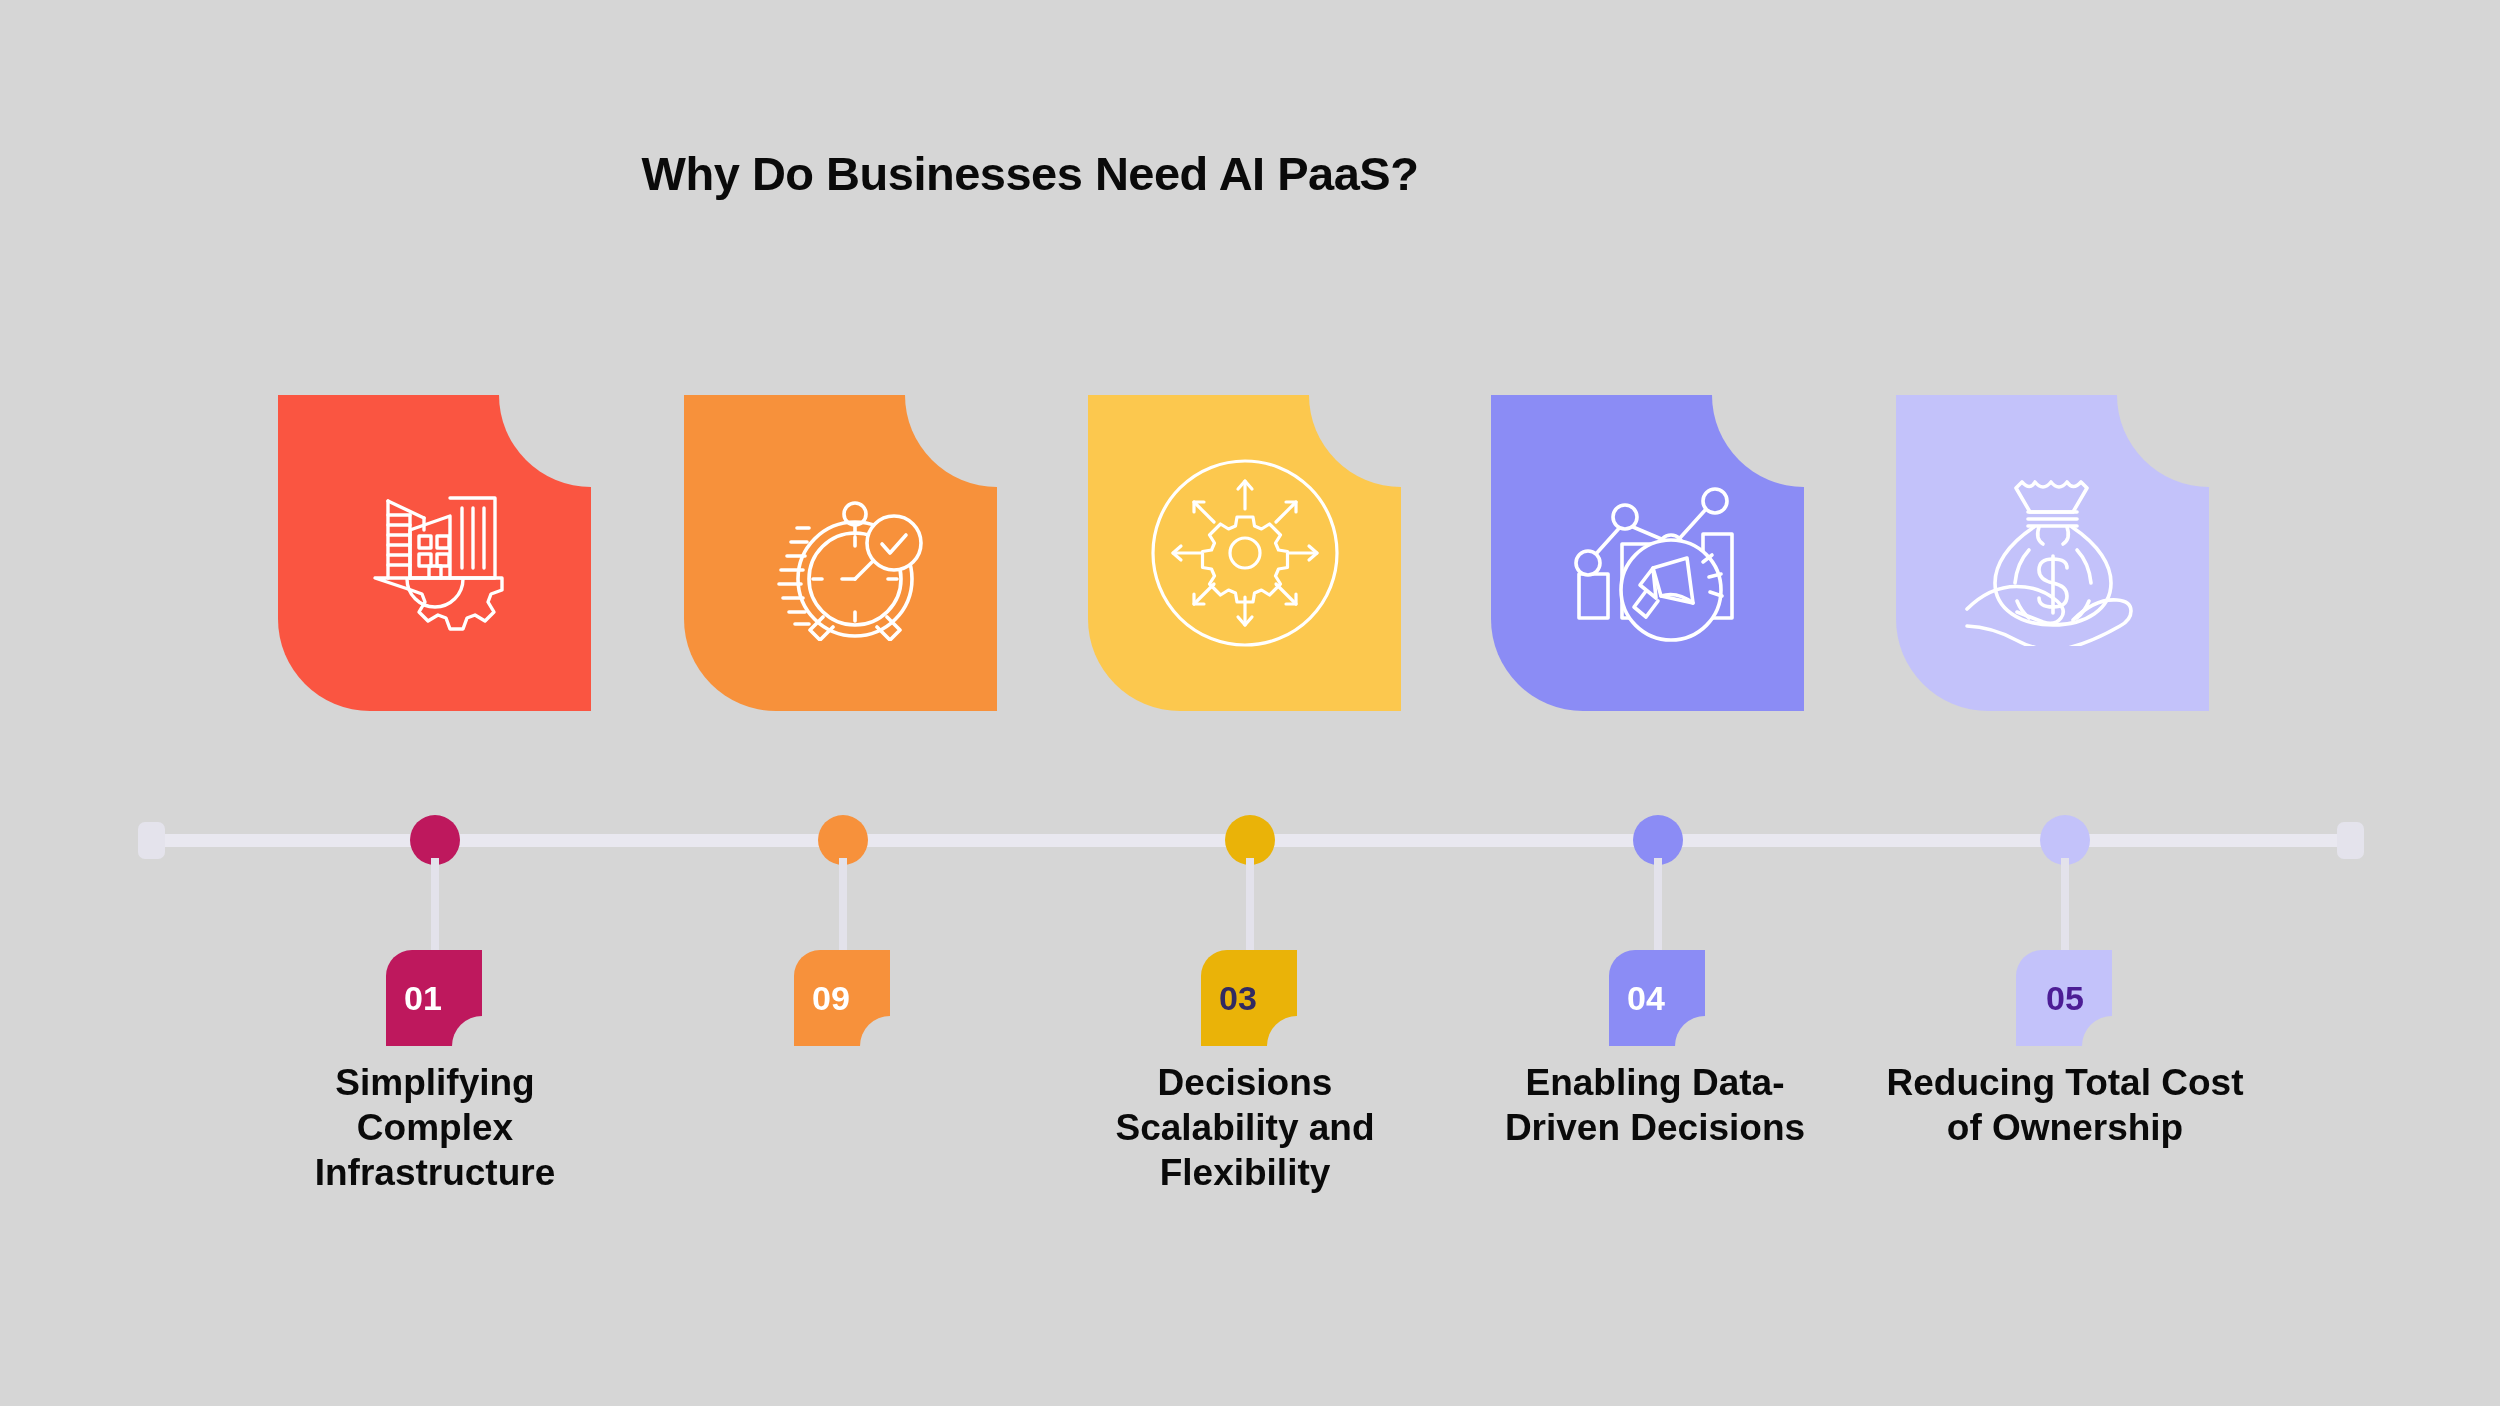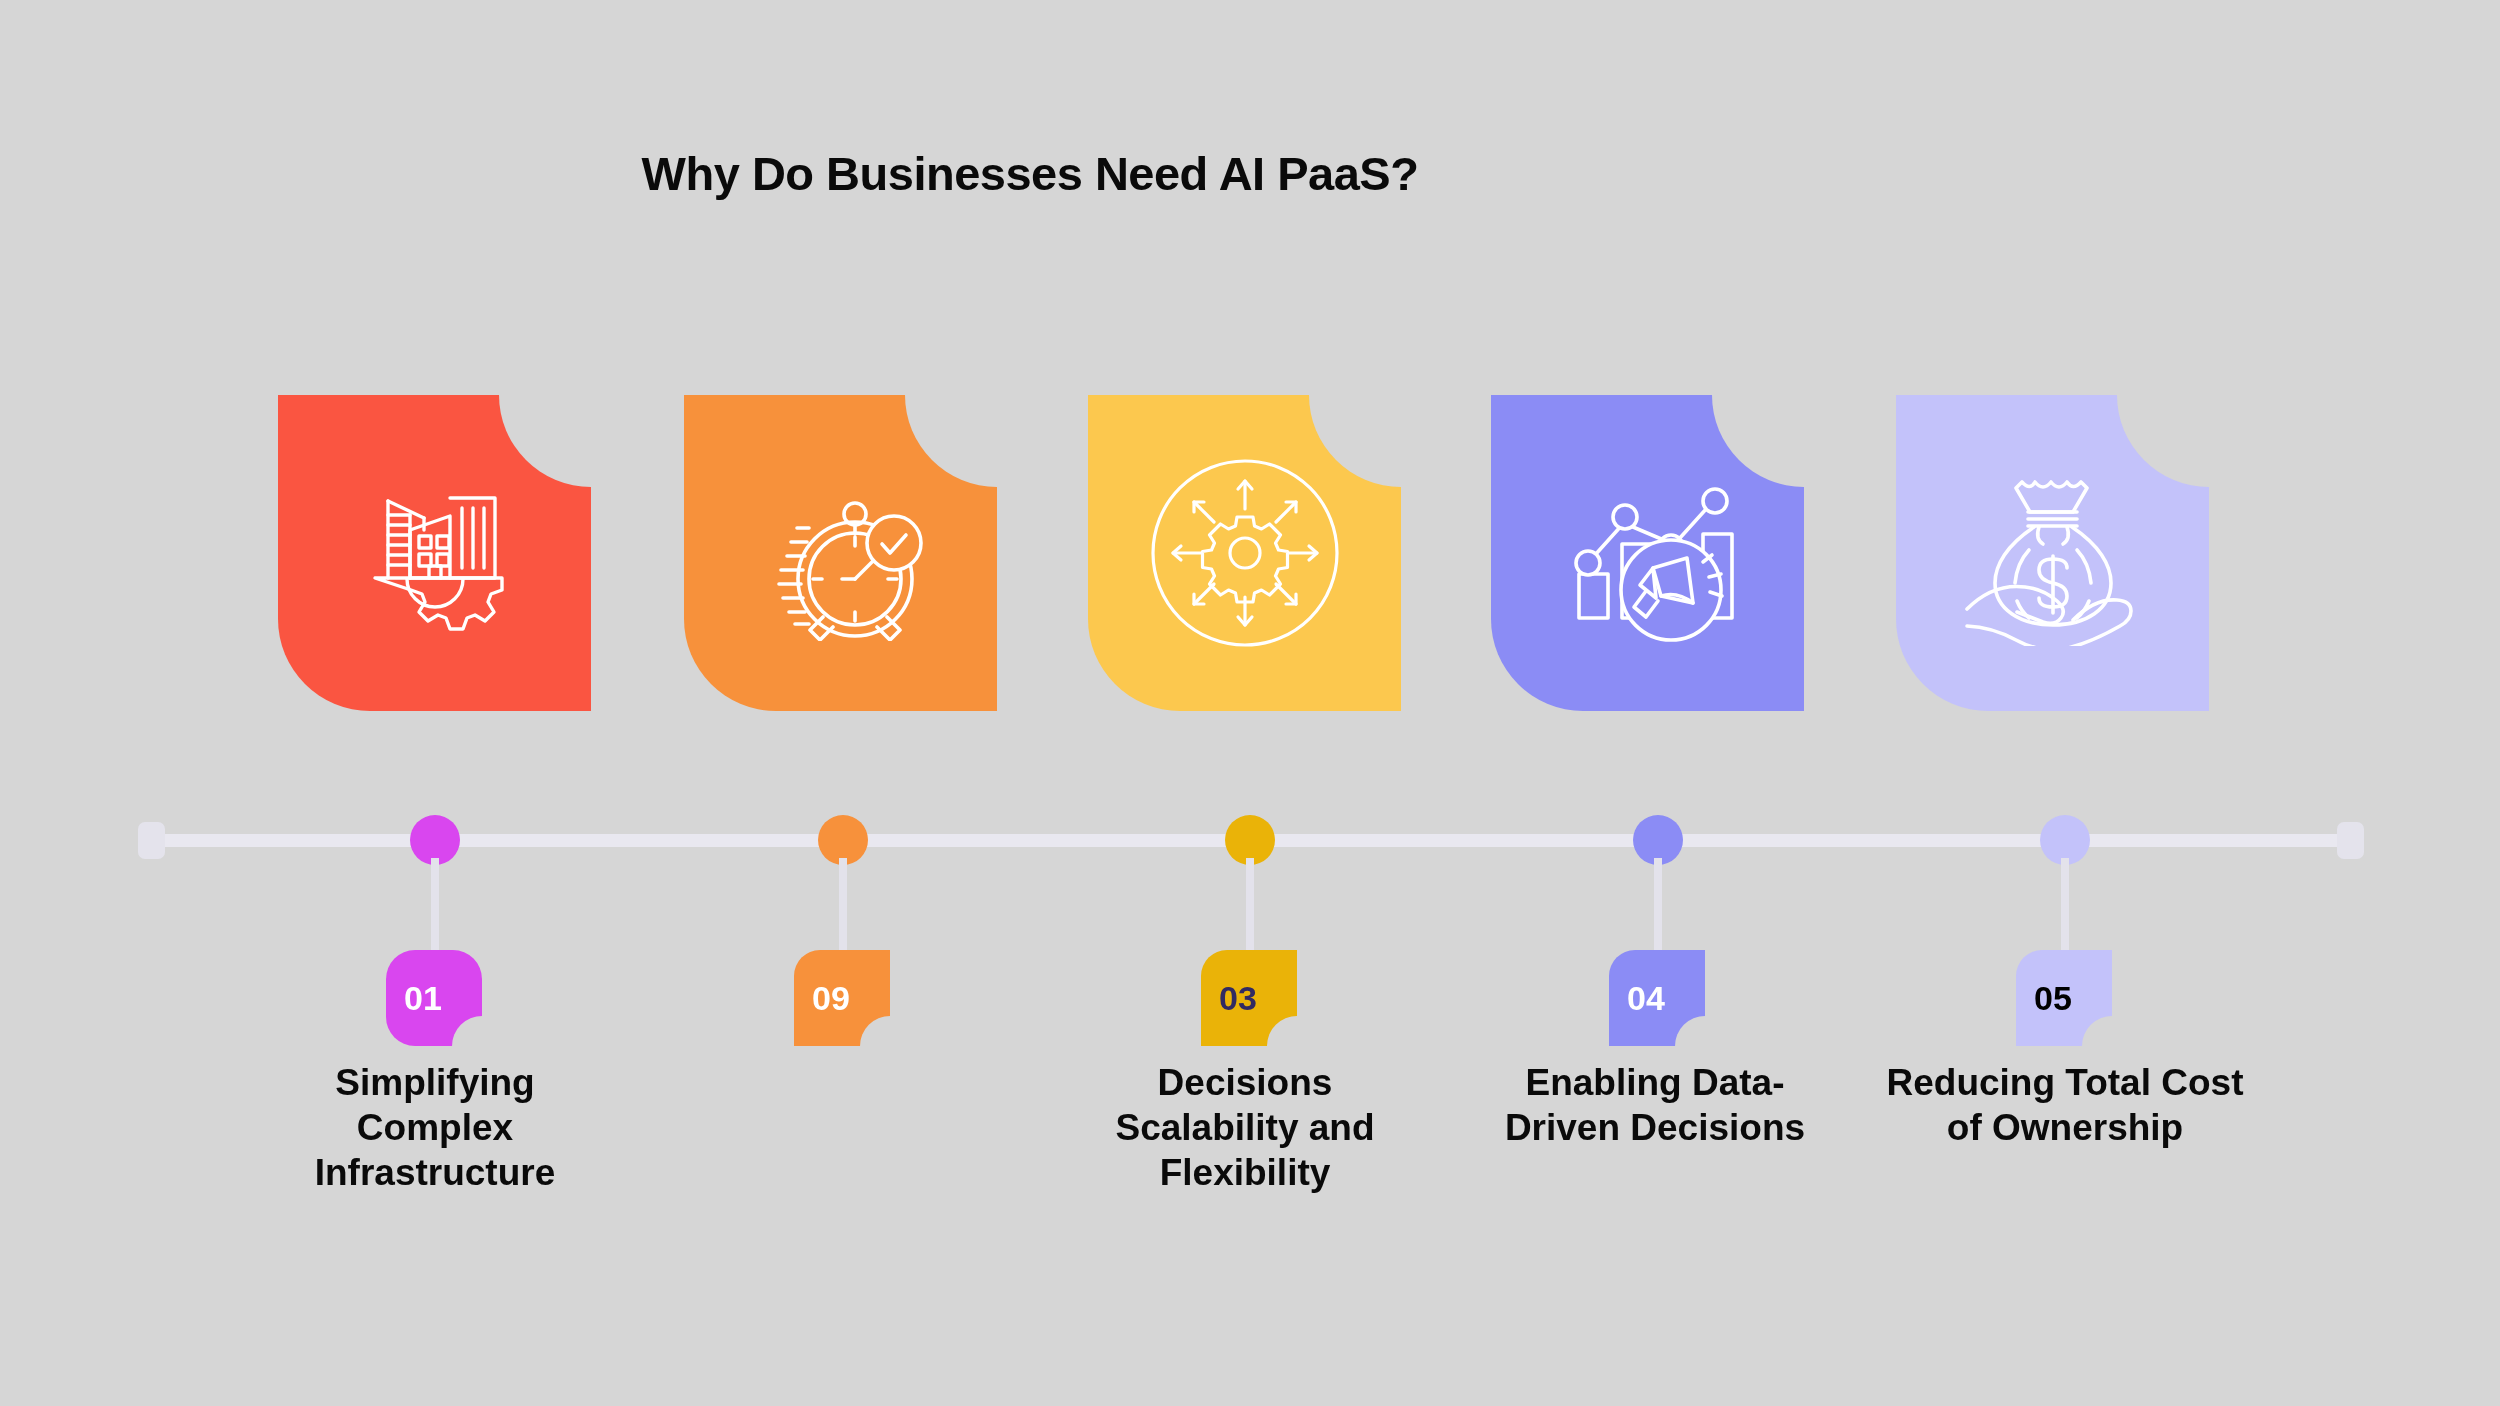--- a/index.html
+++ b/index.html
@@ -151,31 +151,31 @@
     font-weight: bold;
     line-height: 1;
   }
 
   .node-1 { left: 435px; }
   .node-2 { left: 843px; }
   .node-3 { left: 1250px; }
   .node-4 { left: 1658px; }
   .node-5 { left: 2065px; }
 
-  .node-1 .dot, .node-1 .badge { background: #d946ef; border-radius: 29px; }
+  .node-1 .dot, .node-1 .badge { background: #be185d; }
   .node-2 .dot, .node-2 .badge { background: #F7913B; }
   .node-3 .dot, .node-3 .badge { background: #eab308; }
   .node-4 .dot, .node-4 .badge { background: #8B8CF5; }
   .node-5 .dot, .node-5 .badge { background: #C3C2FA; }
 
   .node-1 .badge-num { color: #FFFFFF; }
   .node-2 .badge-num { color: #FFFFFF; }
   .node-3 .badge-num { color: #312A62; }
   .node-4 .badge-num { color: #FFFFFF; text-align: right; }
-  .node-5 .badge-num { color: #000000; }
+  .node-5 .badge-num { color: #4c1d95; margin-left: 12px; }
 
   
   .captions {
     position: absolute;
     top: 1060px;
     left: 0;
     width: 2500px;
     height: 220px;
     padding-left: 11px;
   }

